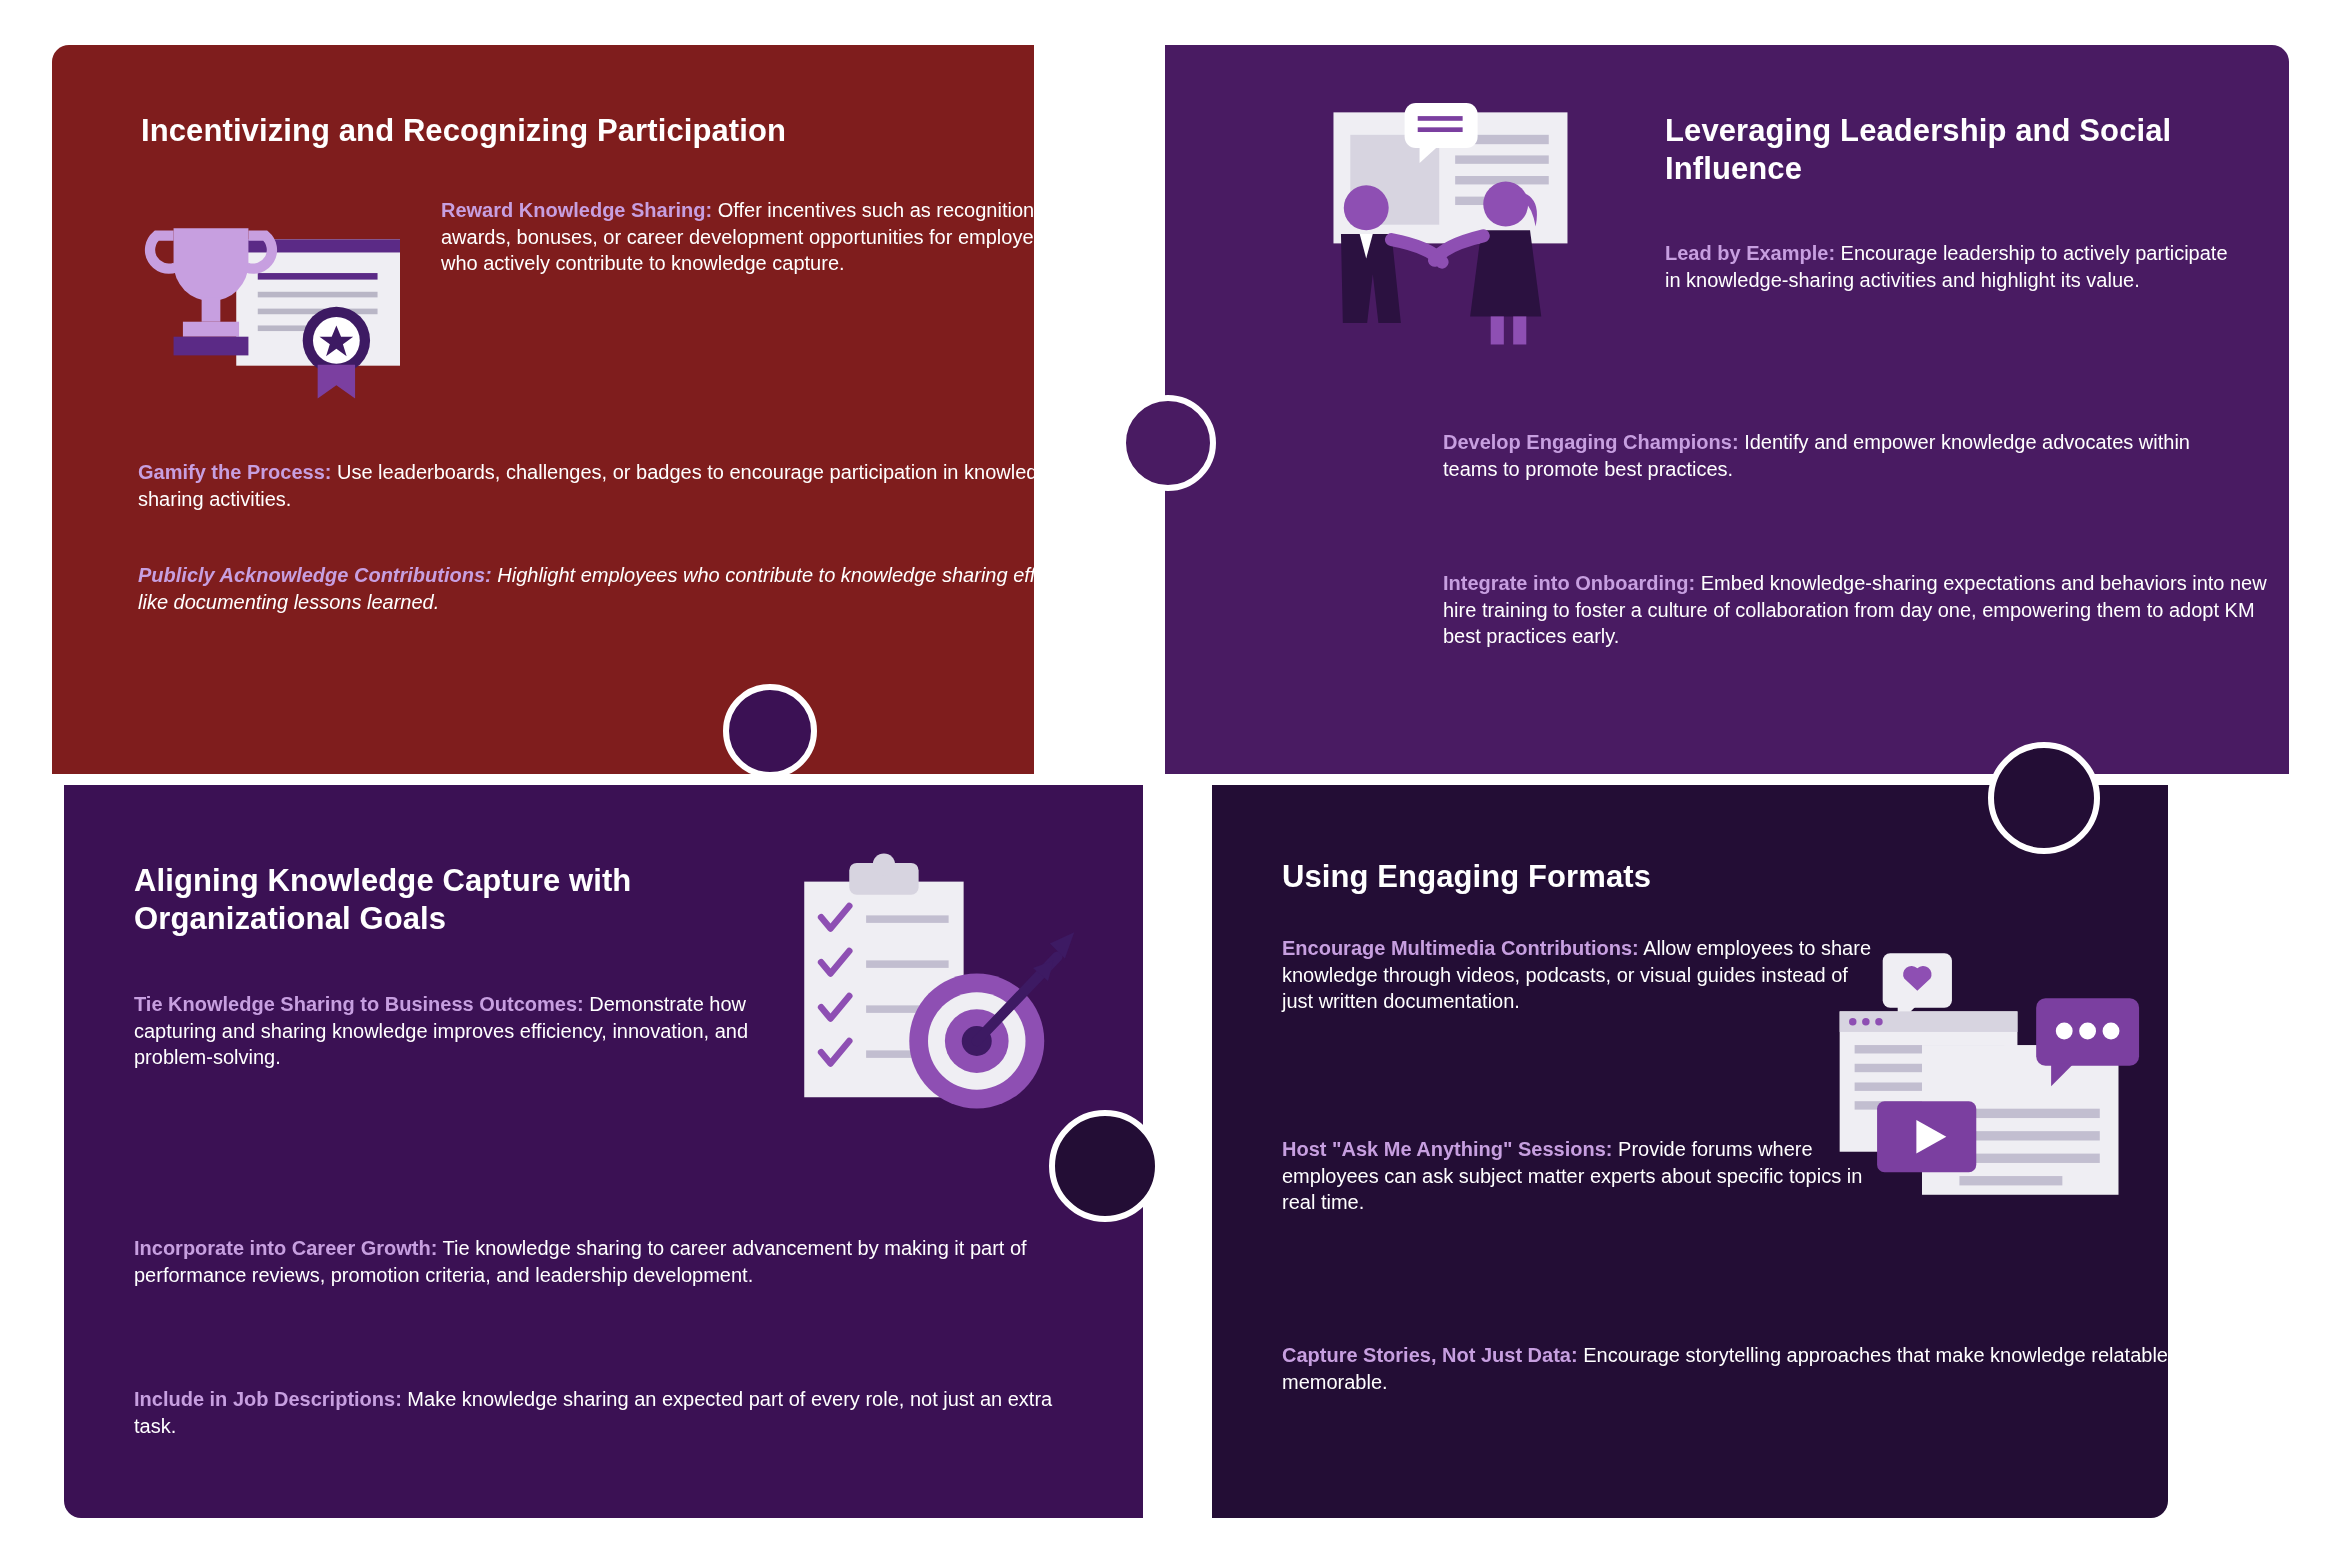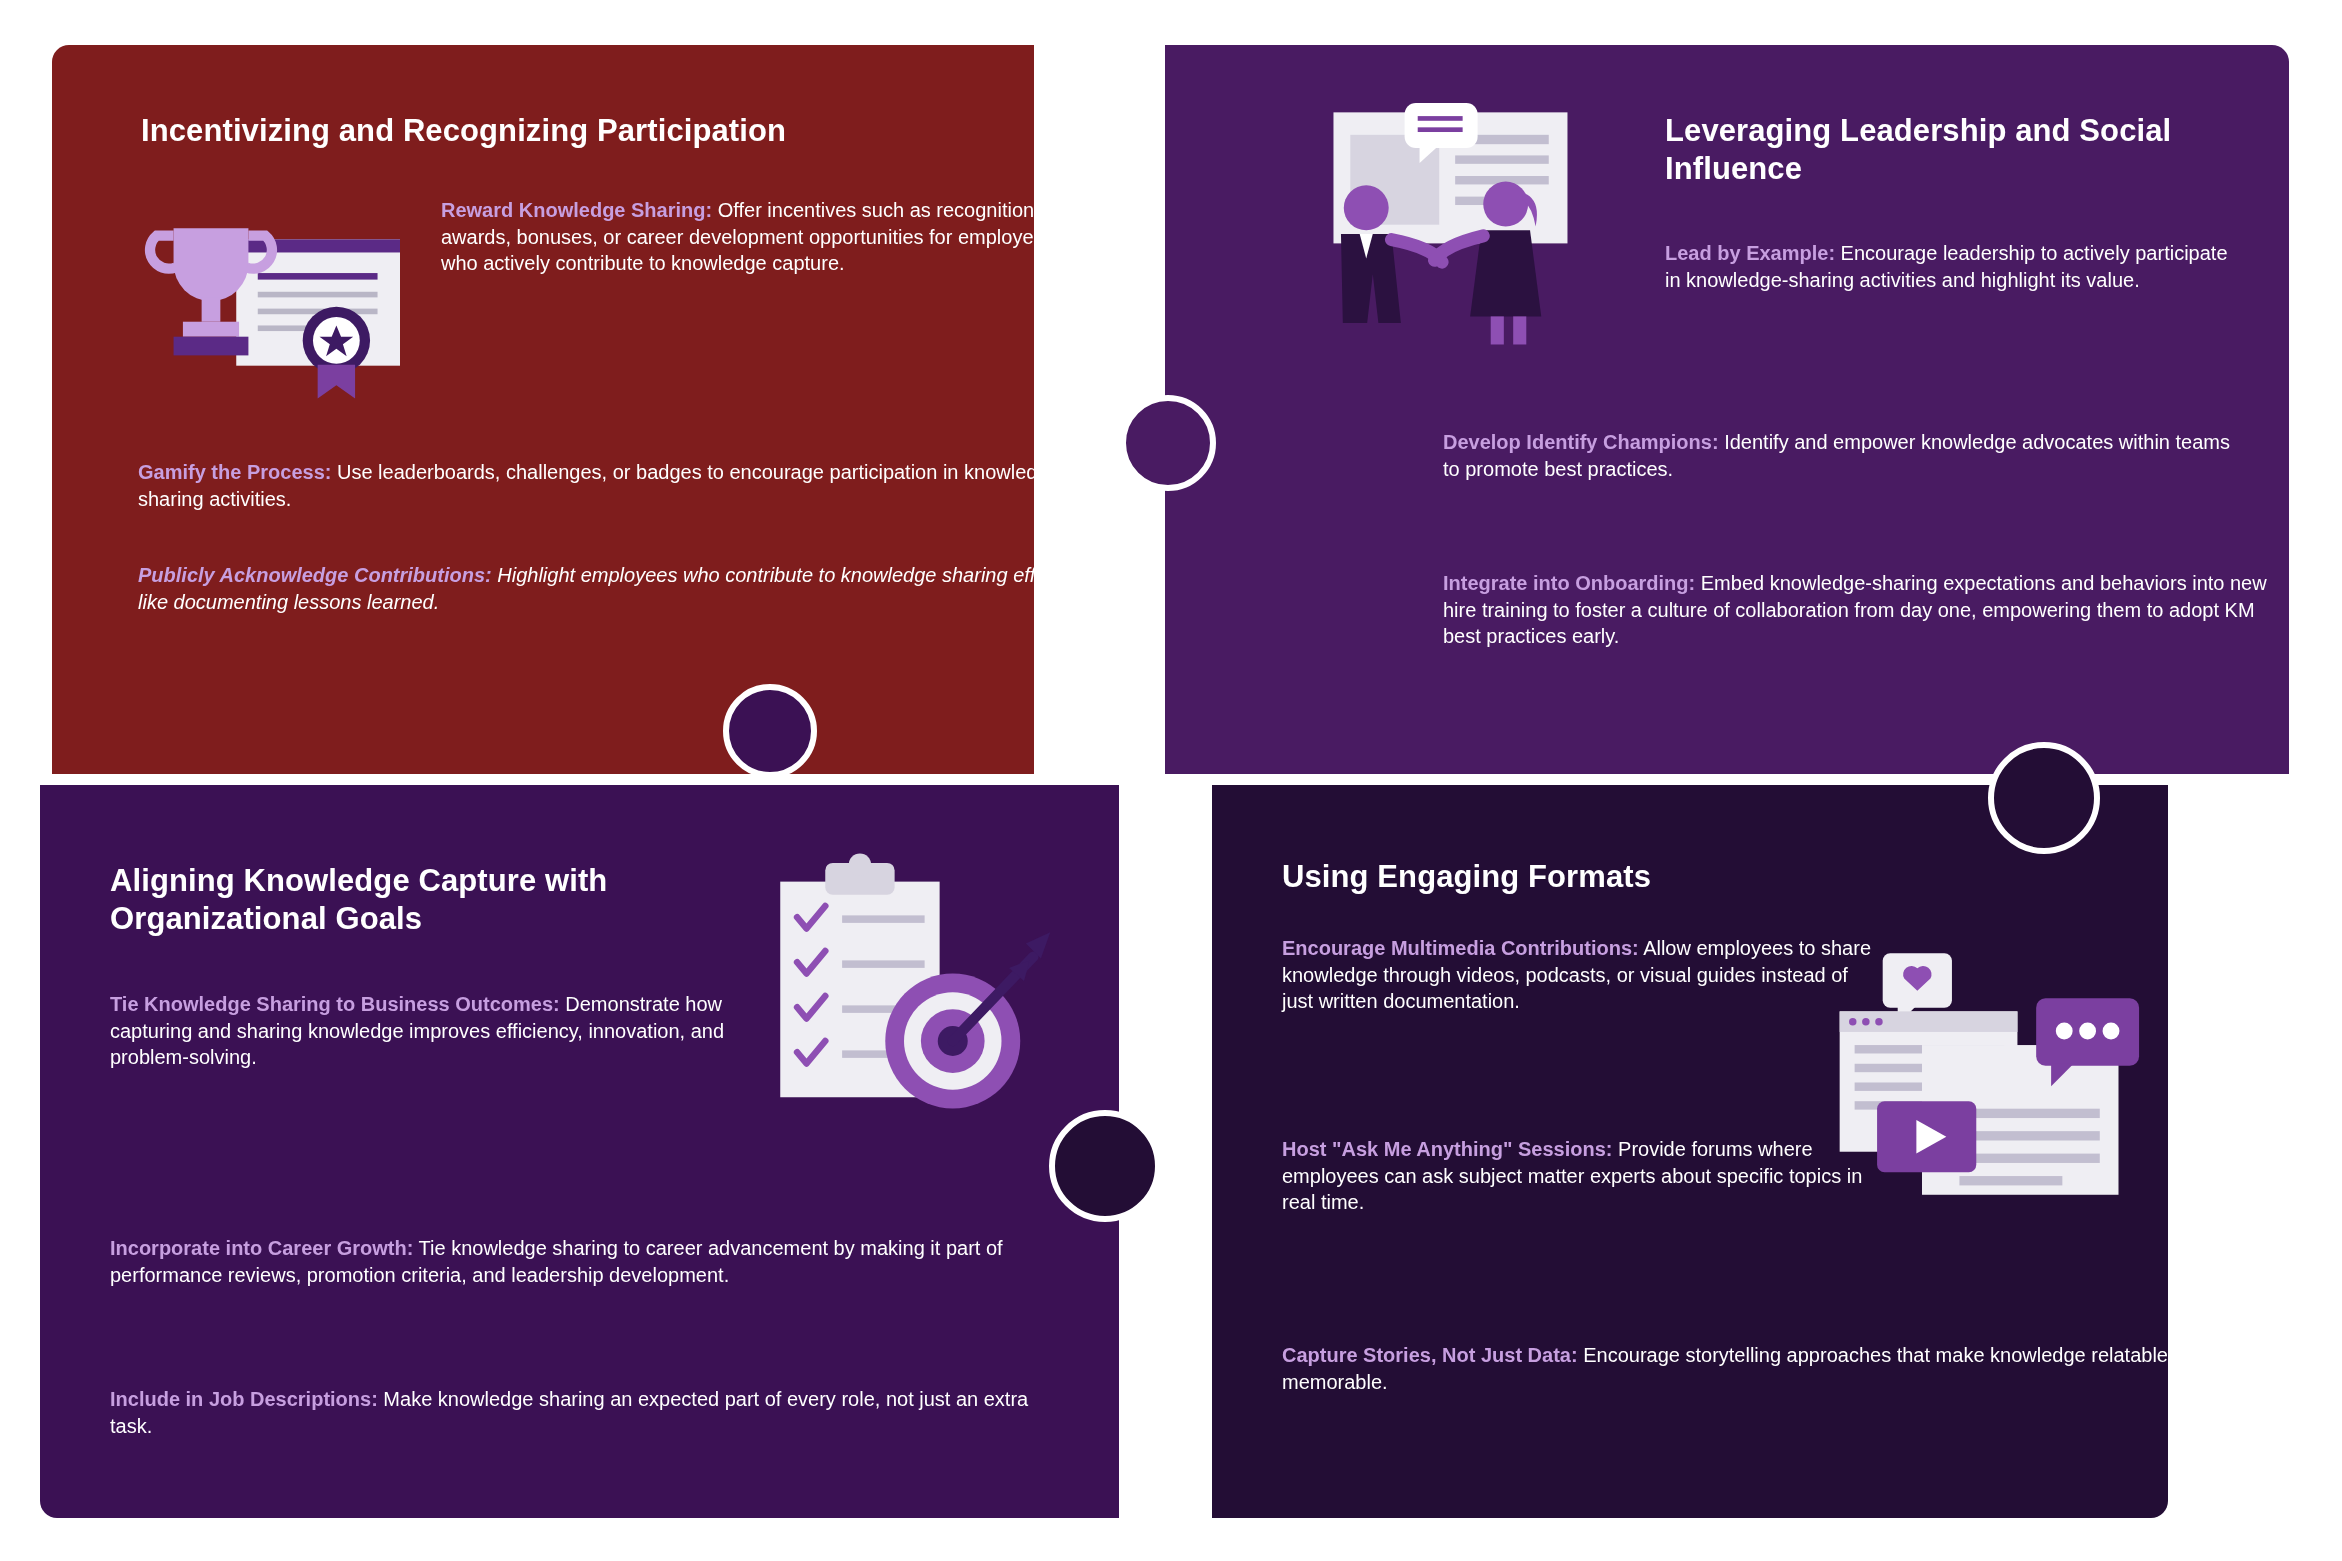--- a/index.html
+++ b/index.html
@@ -20,21 +20,21 @@
     background: #ffffff;
   }
   .quad {
     position: absolute;
     box-sizing: border-box;
     overflow: visible;
   }
   
   #q-tl { left: 52px;   top: 45px;  width: 982px; height: 729px;  background: #7f1d1d; border-radius: 17px 0 0 0; }
   #q-tr { left: 1165px; top: 45px;  width: 1124px; height: 729px;  background: #491b62; border-radius: 0 17px 0 0; }
-  #q-bl { left: 40px;   top: 785px; width: 1079px; height: 733px;  background: #3b1154; border-radius: 0 0 0 17px; }
+  #q-bl { left: 64px;   top: 785px; width: 1079px; height: 733px;  background: #3b1154; border-radius: 0 0 0 17px; }
   #q-br { left: 1165px; top: 785px; width: 956px; height: 733px;  background: #230d35; border-radius: 0 0 17px 0; margin-left: 47px; }
 
   
   .knob {
     position: absolute;
     border-radius: 50%;
     box-sizing: border-box;
   }
   #knob-right-top {
     left: 1120px; top: 395px; width: 96px; height: 96px;
@@ -176,21 +176,21 @@
           <rect x="180" y="228" width="14" height="30" fill="#8e4fb3"></rect>
           <rect x="204" y="228" width="14" height="30" fill="#8e4fb3"></rect>
           <path d="M172 142 q-42 10 -52 26" stroke="#8e4fb3" stroke-width="14" fill="none" stroke-linecap="round"></path>
         </svg>
       </div>
 
       <p class="block p1">
         <span class="lead">Lead by Example:</span><span> Encourage leadership to actively participate in knowledge-sharing activities and highlight its value.</span>
       </p>
       <p class="block p2">
-        <span class="lead">Develop Identify Champions:</span><span> Identify and empower knowledge advocates within teams to promote best practices.</span>
+        <span class="lead">Develop Engaging Champions:</span><span> Identify and empower knowledge advocates within teams to promote best practices.</span>
       </p>
       <p class="block p3">
         <span class="lead">Integrate into Onboarding:</span><span> Embed knowledge-sharing expectations and behaviors into new hire training to foster a culture of collaboration from day one, empowering them to adopt KM best practices early.</span>
       </p>
     </div>
   </div>
 
   <div class="quad" id="q-bl">
     <div class="q-inner">
       <h2 class="qtitle">Aligning Knowledge Capture with Organizational Goals</h2>

